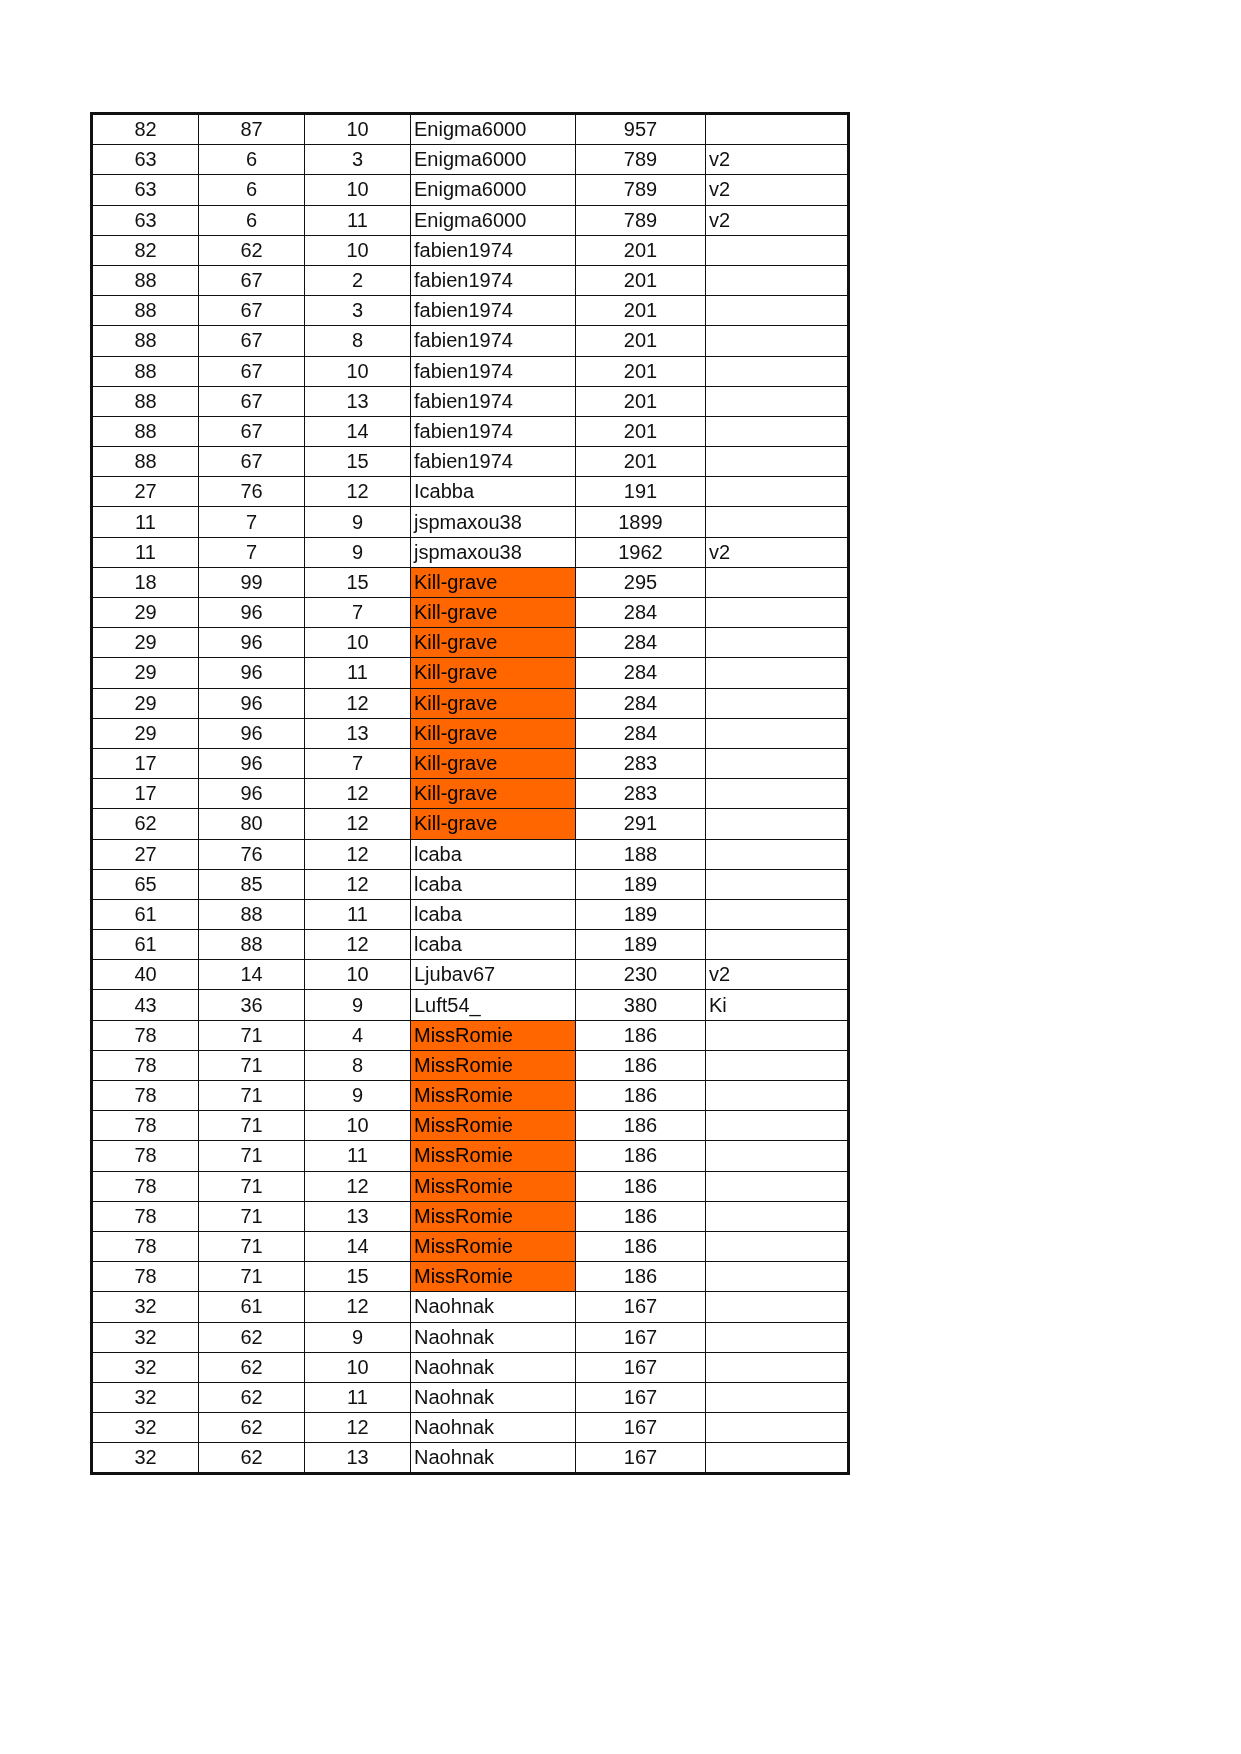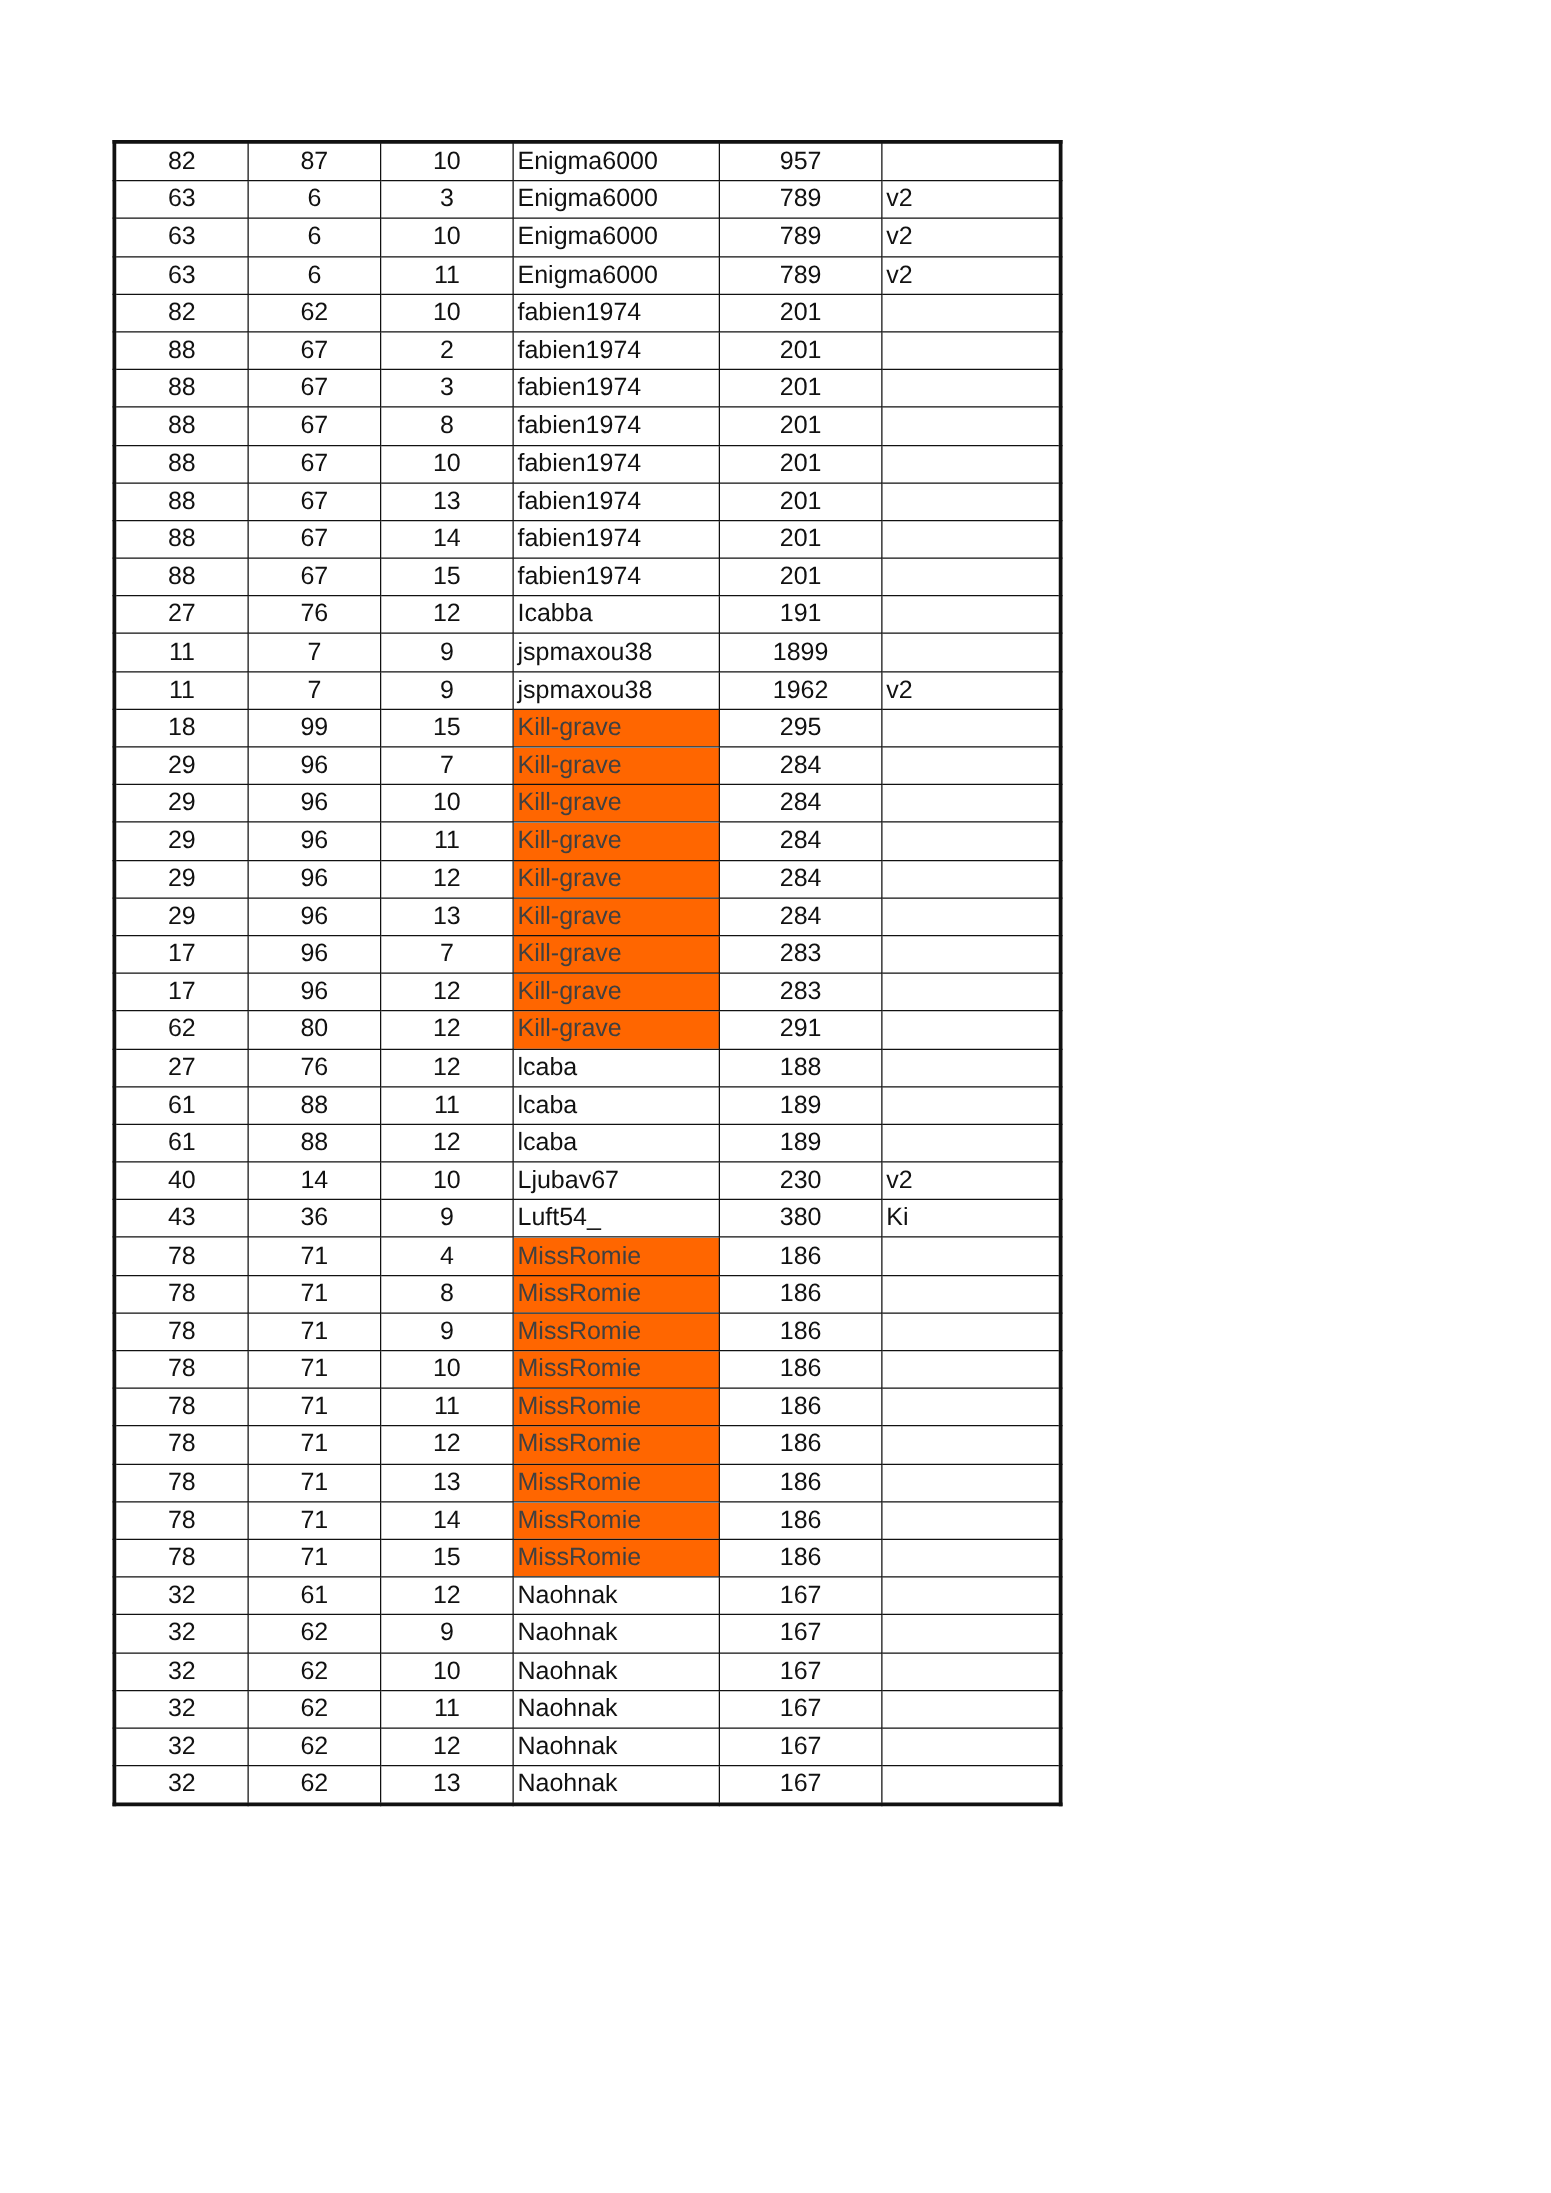--- a/index.html
+++ b/index.html
@@ -27,21 +27,21 @@
       border: 1.5px solid #111;
       font-size: 20px;
       color: #111;
       padding: 0 4px;
       line-height: 29px;
       white-space: nowrap;
       overflow: hidden;
     }
     .sheet td.num { text-align: center; }
     .sheet td.txt { text-align: left; padding-left: 3px; }
-    .sheet td.hl { background: #ff6600; color: #404040; }
+    .sheet td.hl { background: #ff6600; color: #000000; }
     col.c1 { width: 107px; }
     col.c2 { width: 106px; }
     col.c3 { width: 106px; }
     col.c4 { width: 165px; }
     col.c5 { width: 130px; }
     col.c6 { width: 143px; }
   </style>
 </head>
 <body>
 
@@ -249,20 +249,28 @@
       </tr>
       <tr>
         <td class="num">27</td>
         <td class="num">76</td>
         <td class="num">12</td>
         <td class="txt">lcaba</td>
         <td class="num">188</td>
         <td class="txt"></td>
       </tr>
       <tr>
+        <td class="num">65</td>
+        <td class="num">85</td>
+        <td class="num">12</td>
+        <td class="txt">lcaba</td>
+        <td class="num">189</td>
+        <td class="txt"></td>
+      </tr>
+      <tr>
         <td class="num">61</td>
         <td class="num">88</td>
         <td class="num">11</td>
         <td class="txt">lcaba</td>
         <td class="num">189</td>
         <td class="txt"></td>
       </tr>
       <tr>
         <td class="num">61</td>
         <td class="num">88</td>

